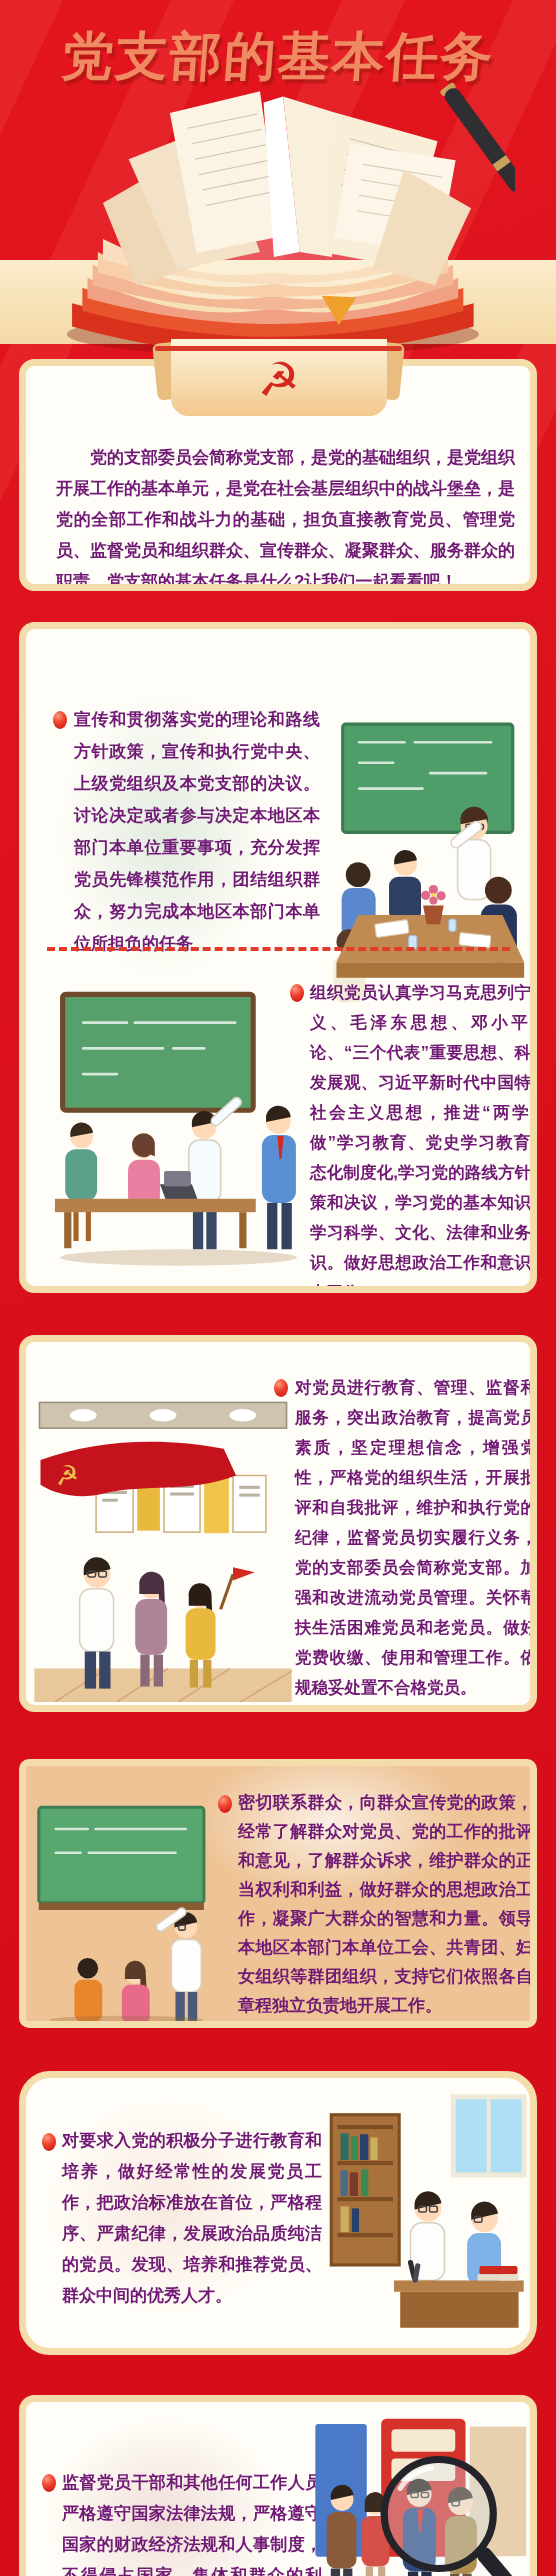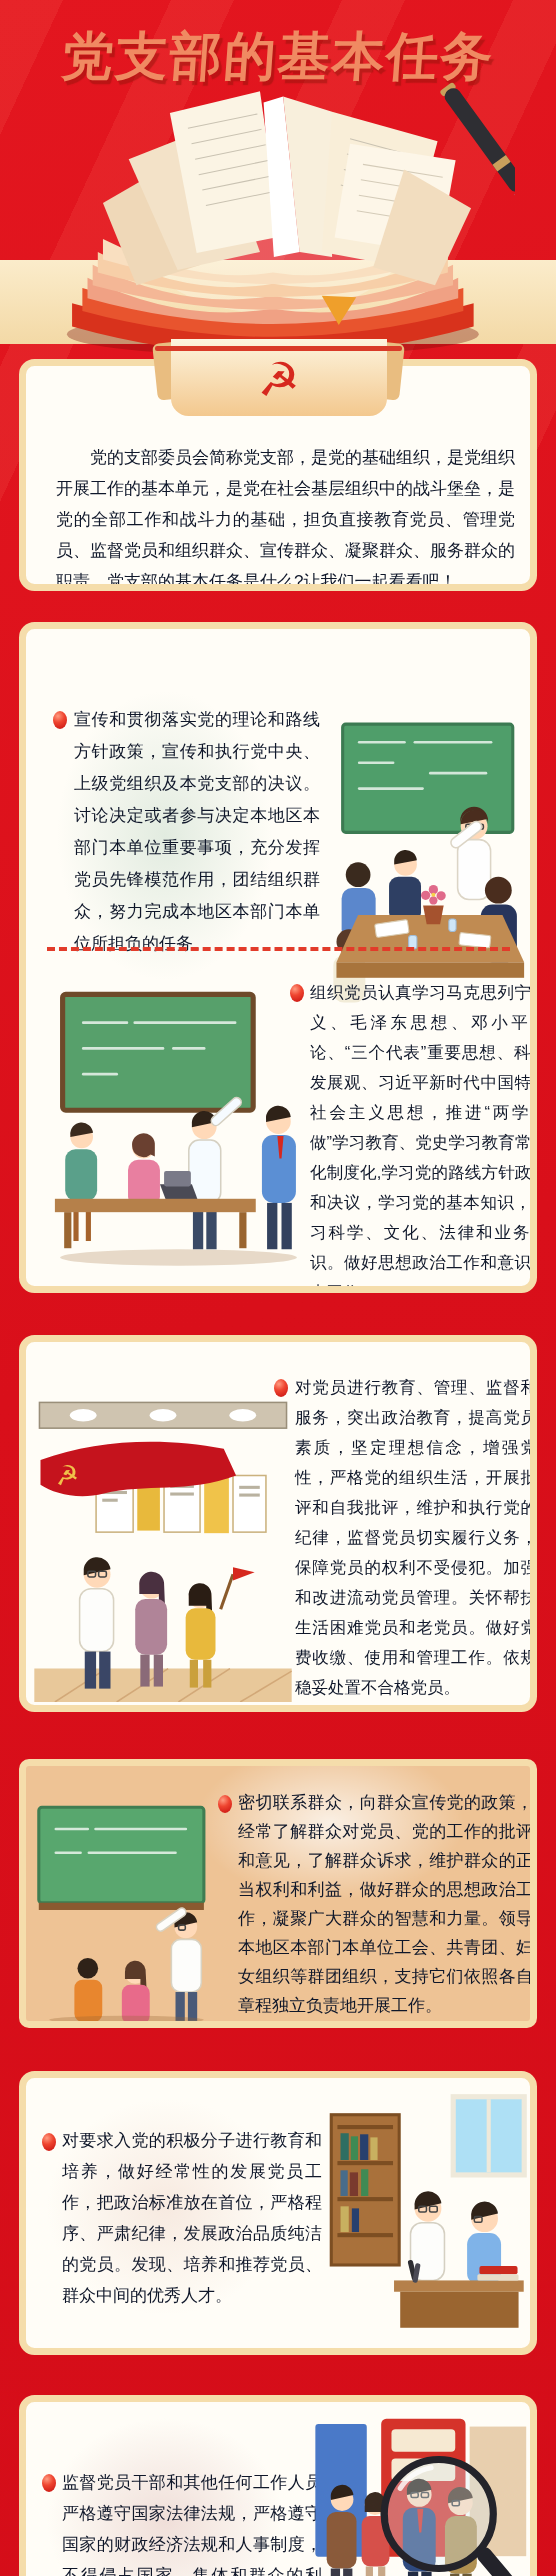--- a/index.html
+++ b/index.html
@@ -10,21 +10,21 @@
         background:repeating-linear-gradient(115deg,rgba(255,120,100,.14) 0 57px,rgba(255,255,255,0) 57px 155px);}
   .title{position:absolute;top:21.6px;left:0;width:100%;text-align:center;
          font-size:52px;font-weight:900;color:#f08a62;letter-spacing:2.1px;
          transform:skewX(-4deg);text-shadow:3.1px 3.6px 1px rgba(140,20,8,.45);}
   .table-band{position:absolute;top:260px;left:0;width:100%;height:84px;
         background:linear-gradient(#fbeccb,#f3d9a6);}
   .card{position:absolute;left:19px;width:518px;box-sizing:border-box;
         border:7.2px solid #f5ddab;border-radius:15.5px;background:#fffdf7;overflow:hidden;}
   .bullet{position:absolute;width:14px;height:18px;border-radius:50%;
         background:radial-gradient(circle at 35% 28%,#ff9b80 0%,#ef4530 40%,#c40d0d 100%);}
-  .sec-text{position:absolute;text-align:justify;font-weight:400;color:#0f172a;}
+  .sec-text{position:absolute;text-align:justify;font-weight:700;color:#701a75;}
   .divider{position:absolute;border-top:4.6px dashed #e23b2a;}
   .wm{position:absolute;border-radius:50%;pointer-events:none;}
   .ribbon{position:absolute;top:339px;left:155px;width:247px;height:78px;z-index:5;}
   .ribbon .tab{position:absolute;left:15.5px;top:0;width:216px;height:77px;
         background:linear-gradient(#fdf4de,#f3c88e);border-radius:0 0 17.5px 17.5px;}
   .ribbon .fold{position:absolute;top:3.1px;width:36px;height:57px;background:#e9bd80;border-radius:6.2px;}
   .ribbon .line{position:absolute;left:0;top:7.2px;width:247px;height:4.6px;background:#d93a28;border-radius:2.1px;}
   .ribbon .emblem{position:absolute;left:0;top:12.4px;width:247px;text-align:center;
         font-size:47px;line-height:57px;color:#d6281e;font-family:"DejaVu Sans",sans-serif;}
   svg{display:block;}
@@ -229,21 +229,21 @@
         <rect x="232" y="518" width="18" height="62" fill="#8a6a78"></rect>
       <circle cx="322" cy="406" r="22" fill="#ffd9b8"></circle>
       <path d="M300,404 a22,22 0 0 1 44,-5 l2,52 -12,-8 0,-20 -34,0 Z" fill="#2a1d14"></path>
       <rect x="294" y="428" width="58" height="100" rx="18" fill="#e8b93c"></rect>
       <rect x="302" y="528" width="16" height="54" fill="#caa03c"></rect>
         <rect x="328" y="528" width="16" height="54" fill="#caa03c"></rect>
       <line x1="362" y1="430" x2="386" y2="362" stroke="#8a5a2a" stroke-width="6"></line>
       <polygon points="386,348 428,358 386,374" fill="#d6281e"></polygon>
     </svg>
     <div class="bullet" style="left:248px;top:37px;"></div>
-    <div class="sec-text" style="left:269px;top:30px;width:242px;font-size:16.5px;line-height:30px;">对党员进行教育、管理、监督和服务，突出政治教育，提高党员素质，坚定理想信念，增强党性，严格党的组织生活，开展批评和自我批评，维护和执行党的纪律，监督党员切实履行义务，保障党员的权利不受侵犯。加强和改进流动党员管理。关怀帮扶生活困难党员和老党员。做好党费收缴、使用和管理工作。依规稳妥处置不合格党员。</div>
+    <div class="sec-text" style="left:269px;top:30px;width:242px;font-size:16.5px;line-height:30px;">对党员进行教育、管理、监督和服务，突出政治教育，提高党员素质，坚定理想信念，增强党性，严格党的组织生活，开展批评和自我批评，维护和执行党的纪律，监督党员切实履行义务，党的支部委员会简称党支部。加强和改进流动党员管理。关怀帮扶生活困难党员和老党员。做好党费收缴、使用和管理工作。依规稳妥处置不合格党员。</div>
   </div>
 
   <div class="card" style="top:1759px;height:269px;background:#eec395;border-radius:10px;">
     <div class="wm" style="left:170px;top:-20.6px;width:268px;height:155px;background:radial-gradient(closest-side,rgba(255,255,255,.75),rgba(255,255,255,0));"></div>
     <div class="bullet" style="left:192px;top:29px;"></div>
     <div class="sec-text" style="left:212px;top:21.6px;width:295px;font-size:17px;line-height:29px;">密切联系群众，向群众宣传党的政策，经常了解群众对党员、党的工作的批评和意见，了解群众诉求，维护群众的正当权利和利益，做好群众的思想政治工作，凝聚广大群众的智慧和力量。领导本地区本部门本单位工会、共青团、妇女组织等群团组织，支持它们依照各自章程独立负责地开展工作。</div>
     <svg style="position:absolute;left:5.2px;top:31px;" width="191" height="227" viewBox="0 0 370 440">
       <rect x="15" y="20" width="320" height="185" rx="6" fill="#58a76e" stroke="#3f7d52" stroke-width="6"></rect>
       <g class="chalk">
           <line x1="48" y1="62" x2="110" y2="62"></line>
@@ -261,21 +261,21 @@
         <rect x="304" y="378" width="18" height="56" fill="#4a5a78"></rect>
       <circle cx="110" cy="332" r="20" fill="#2f2218"></circle>
       <rect x="84" y="354" width="54" height="82" rx="16" fill="#e8862e"></rect>
       <circle cx="202" cy="342" r="20" fill="#ffd9b8"></circle>
       <path d="M182,340 a20,20 0 0 1 40,-5 l2,40 -12,-6 0,-16 -30,0 Z" fill="#5a3a28"></path>
       <rect x="176" y="364" width="54" height="76" rx="16" fill="#e86a8a"></rect>
       <ellipse cx="185" cy="432" rx="150" ry="8" fill="rgba(150,100,50,.3)"></ellipse>
     </svg>
   </div>
 
-  <div class="card" style="top:2071px;height:284px;">
+  <div class="card" style="top:2071px;height:284px;border-radius:31px;">
     <div class="wm" style="left:20.6px;top:20.6px;width:237px;height:216px;background:radial-gradient(closest-side,rgba(235,205,190,.4),rgba(235,205,190,0));"></div>
     <div class="bullet" style="left:15.5px;top:55px;"></div>
     <div class="sec-text" style="left:36px;top:47px;width:260px;font-size:17px;line-height:31px;">对要求入党的积极分子进行教育和培养，做好经常性的发展党员工作，把政治标准放在首位，严格程序、严肃纪律，发展政治品质纯洁的党员。发现、培养和推荐党员、群众中间的优秀人才。</div>
     <svg style="position:absolute;left:301px;top:11.3px;" width="202" height="247" viewBox="0 0 392 480">
       <rect x="245" y="15" width="138" height="152" fill="#aee0f5" stroke="#efe9da" stroke-width="10"></rect>
       <line x1="314" y1="20" x2="314" y2="162" stroke="#efe9da" stroke-width="8"></line>
       <rect x="8" y="50" width="132" height="292" fill="#a9713b" stroke="#7c4e22" stroke-width="6"></rect>
       <g>
           <rect x="20" y="70" width="108" height="8" fill="#7c4e22"></rect>
           <rect x="20" y="140" width="108" height="8" fill="#7c4e22"></rect>

